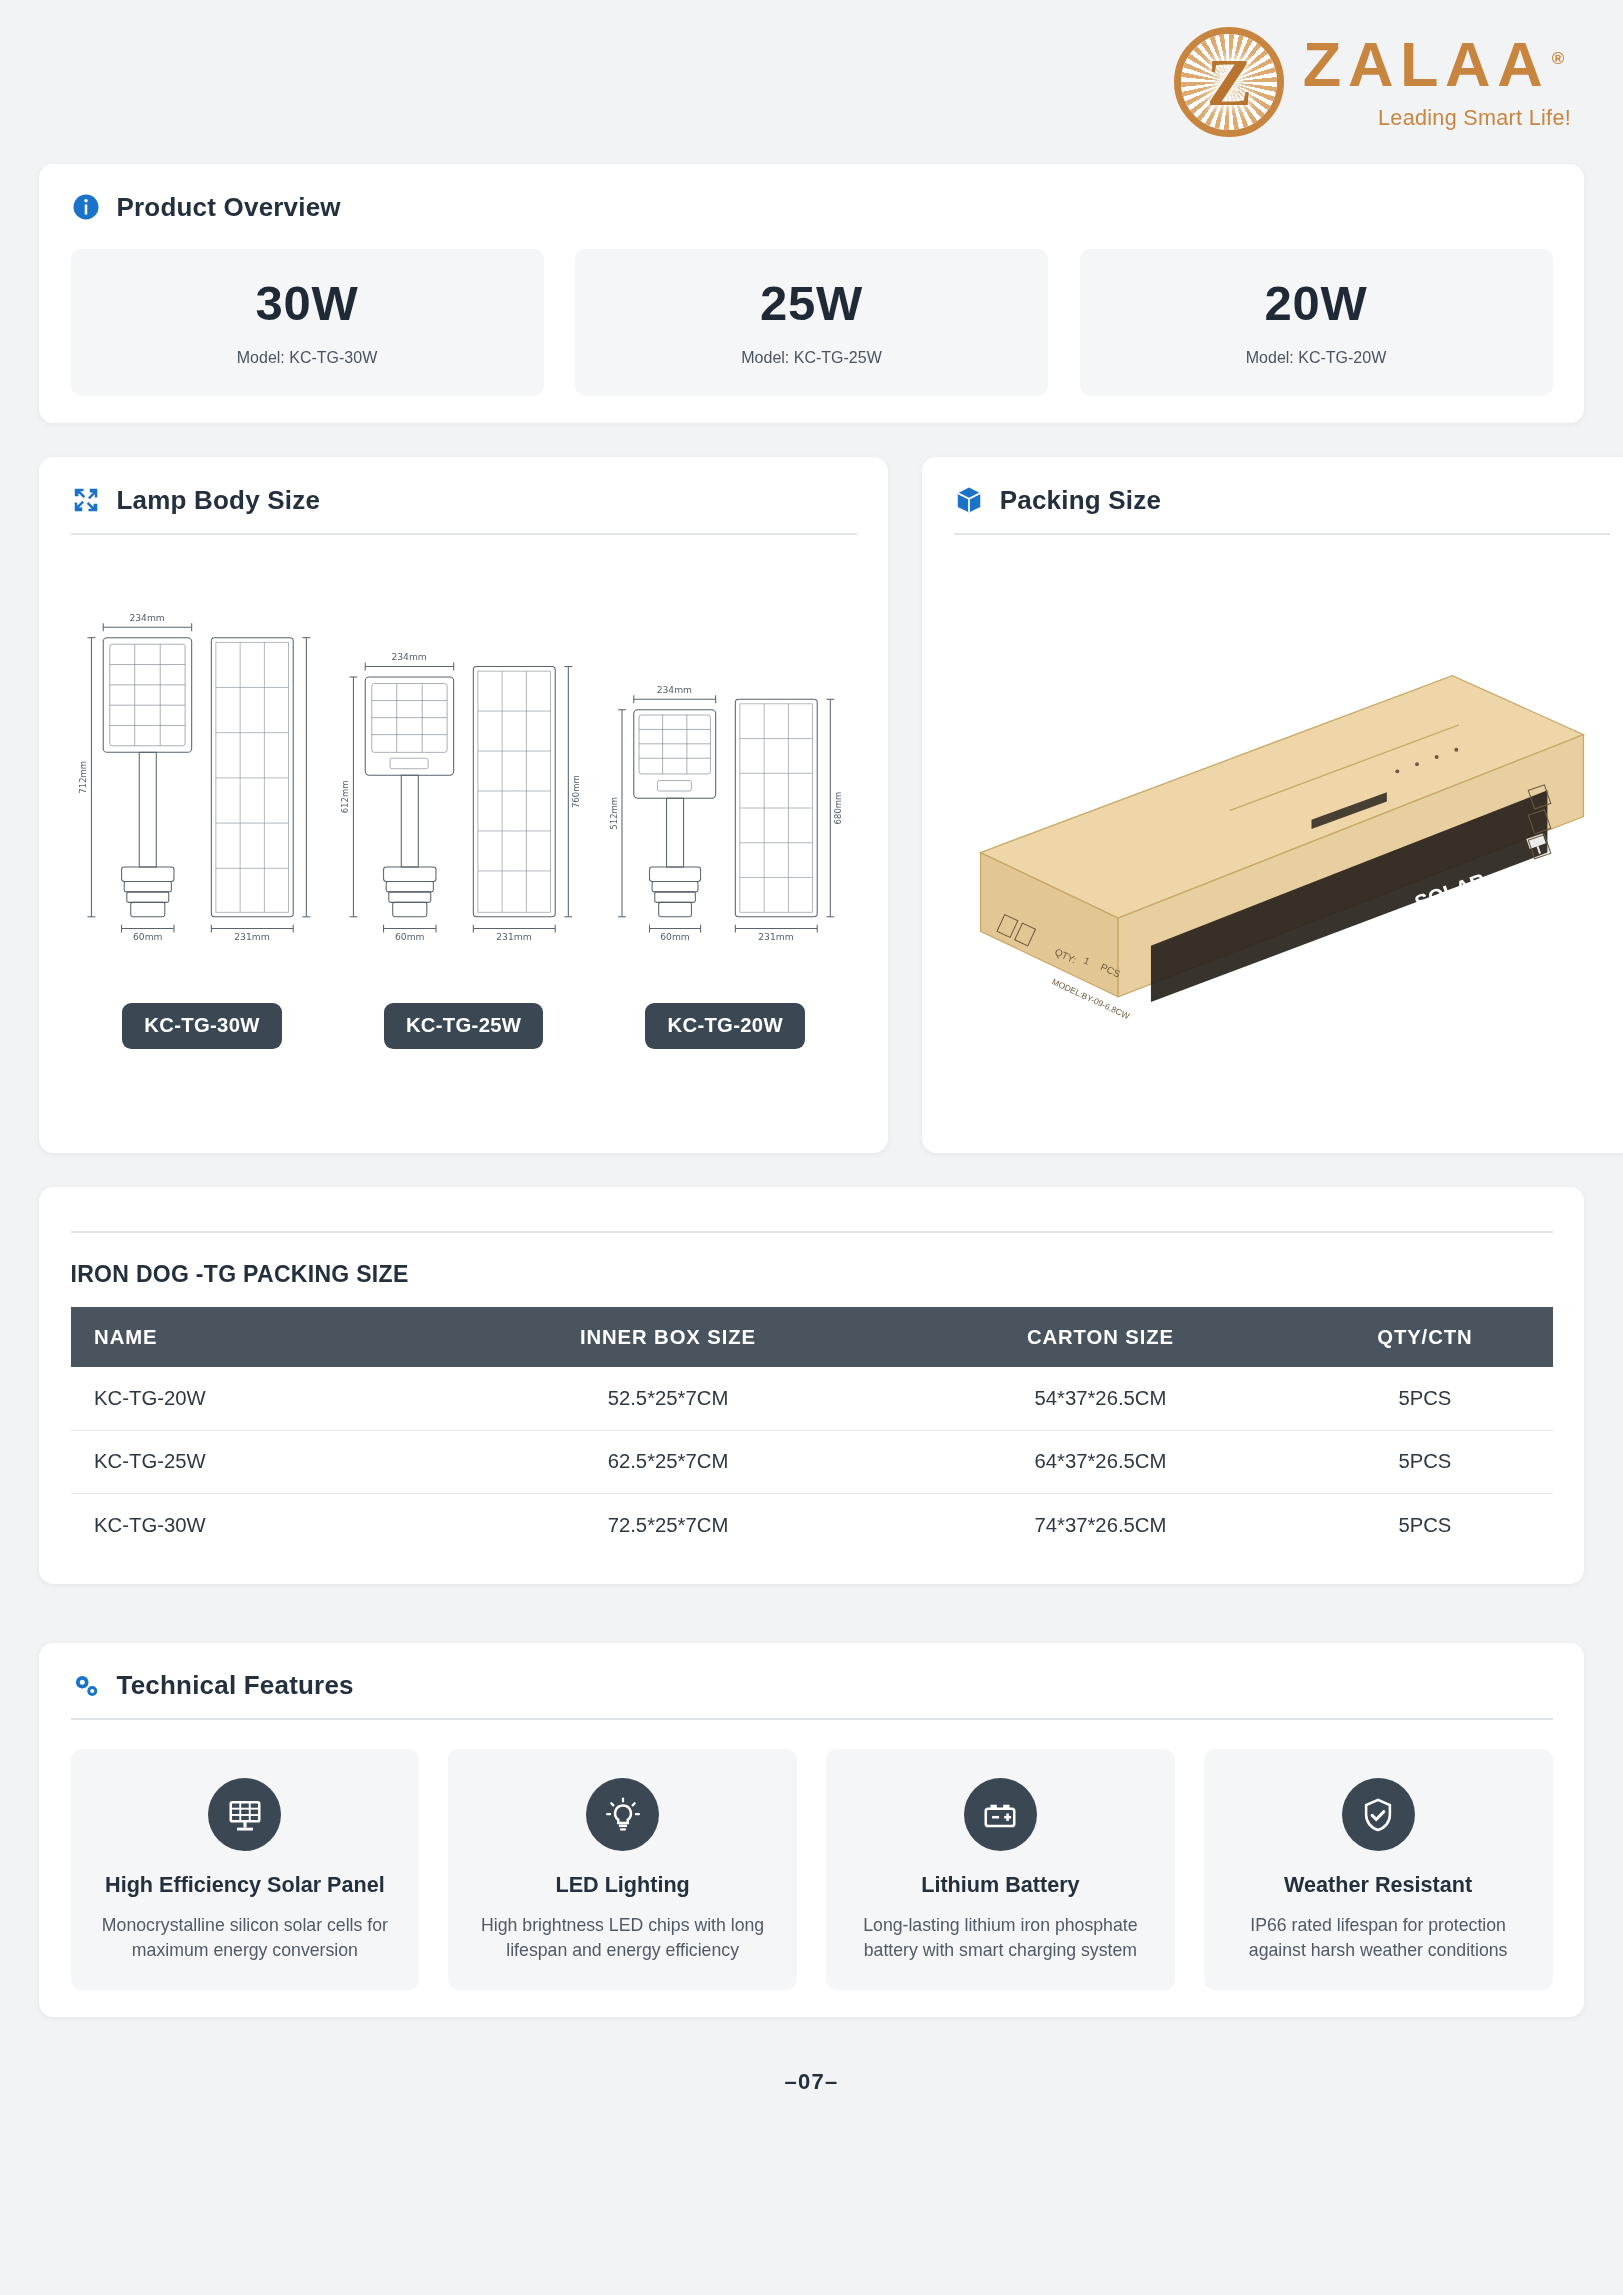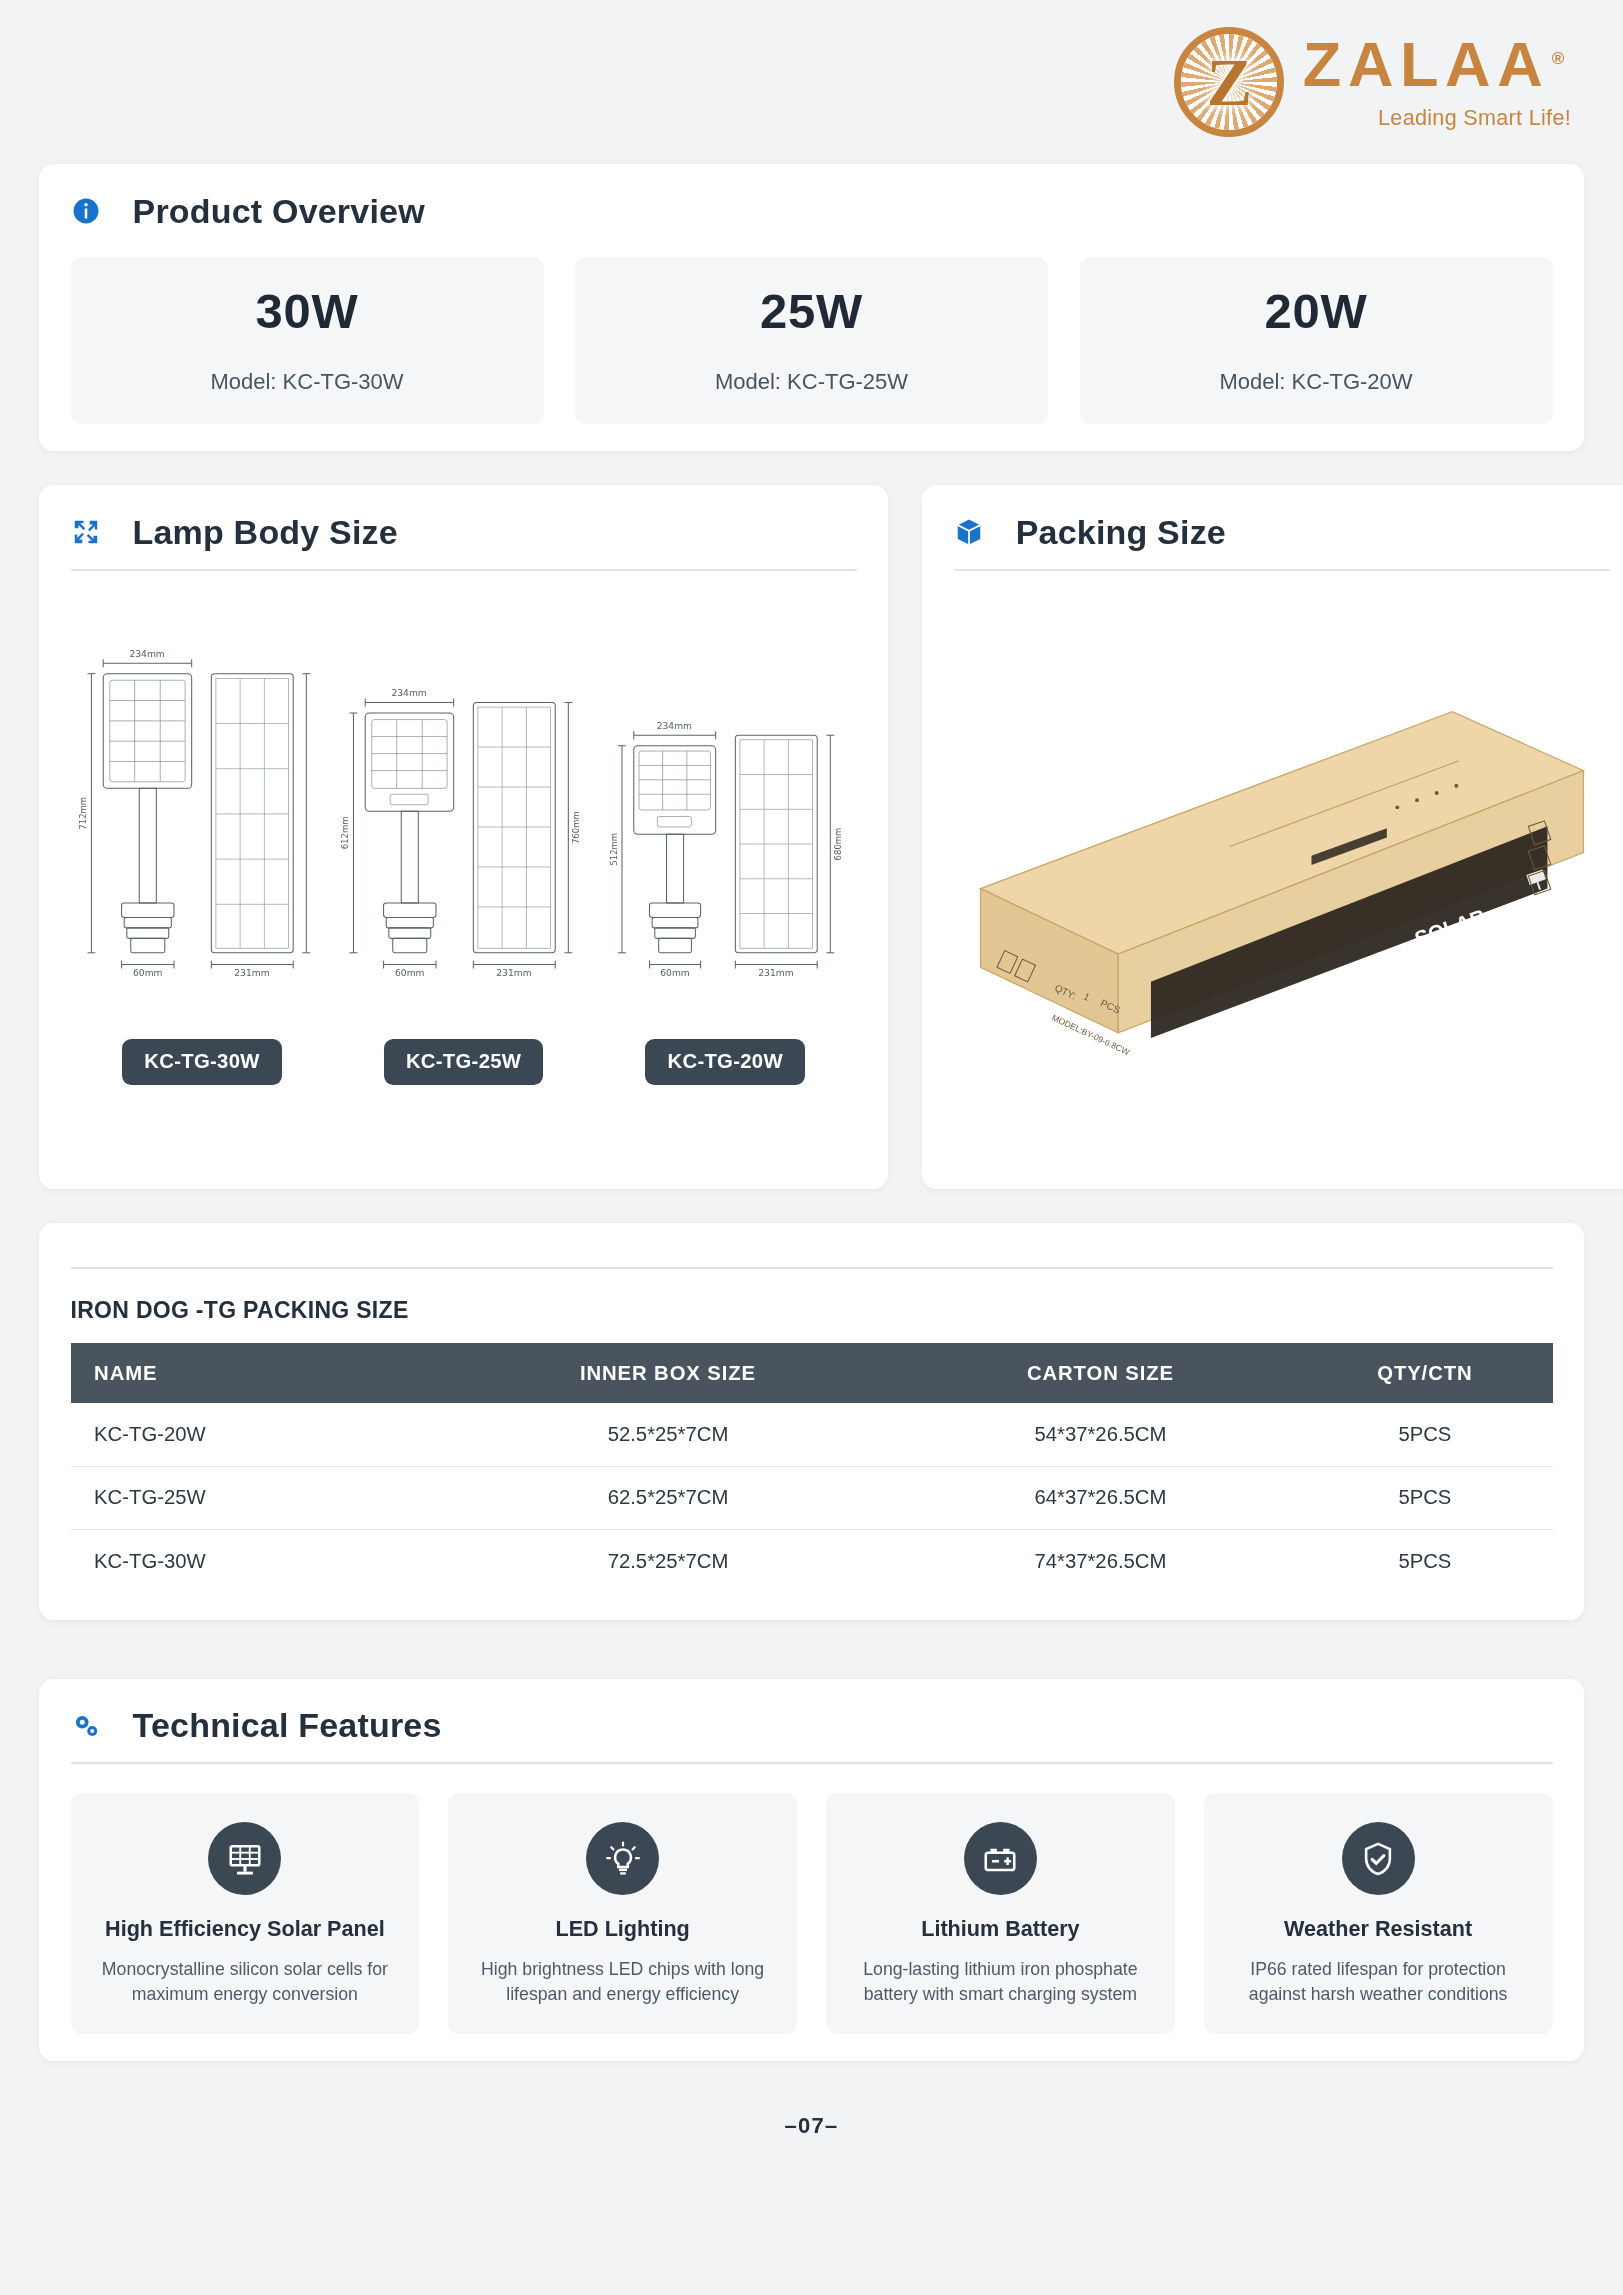--- a/index.html
+++ b/index.html
@@ -80,22 +80,22 @@
   .card {
     background: #ffffff;
     border-radius: 14.4px;
     box-shadow: 0 1.3px 6.6px rgba(0,0,0,.05);
     padding: 27.5px 31.5px;
     margin-bottom: 34px;
   }
   .card-title {
     display: flex;
     align-items: center;
-    gap: 32px;
-    font-size: 34px;
+    gap: 16px;
+    font-size: 26px;
     font-weight: bold;
     color: #24303d;
     letter-spacing: 0.2px;
   }
   .card-title .ico { width: 30px; height: 30px; display: block; flex: none; }
   .rule {
     height: 2px;
     background: #e2e5e8;
     margin: 17px 0 0 0;
   }
@@ -113,23 +113,23 @@
     padding: 26px 13px 29px 13px;
     text-align: center;
   }
   .model-watt {
     font-size: 49px;
     font-weight: bold;
     color: #1f2a36;
     letter-spacing: 0.7px;
   }
   .model-name {
-    font-size: 22px;
+    font-size: 16px;
     color: #4a5461;
-    margin-top: 30px;
+    margin-top: 18px;
   }
 
   
   .two-col { display: flex; gap: 34px; margin-bottom: 34px; }
   .two-col > .card { flex: 1; margin-bottom: 0; }
 
   
   .lamp-area {
     margin-top: 26px;
     height: 420px;

